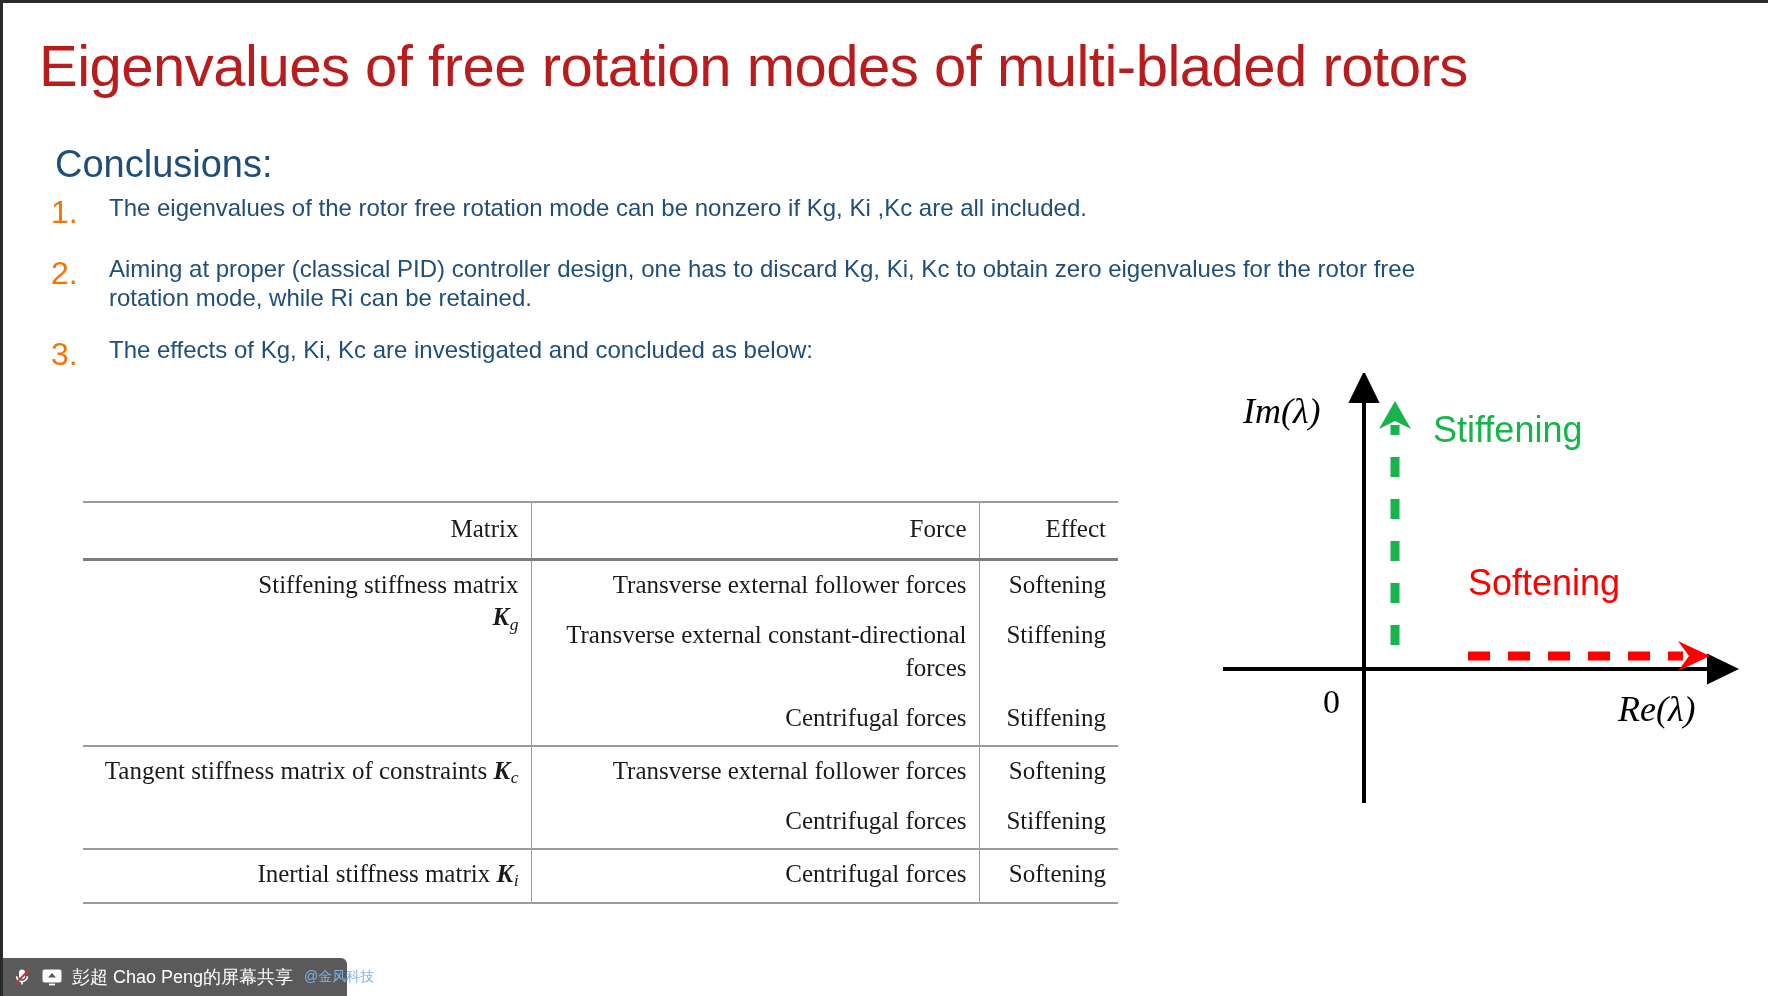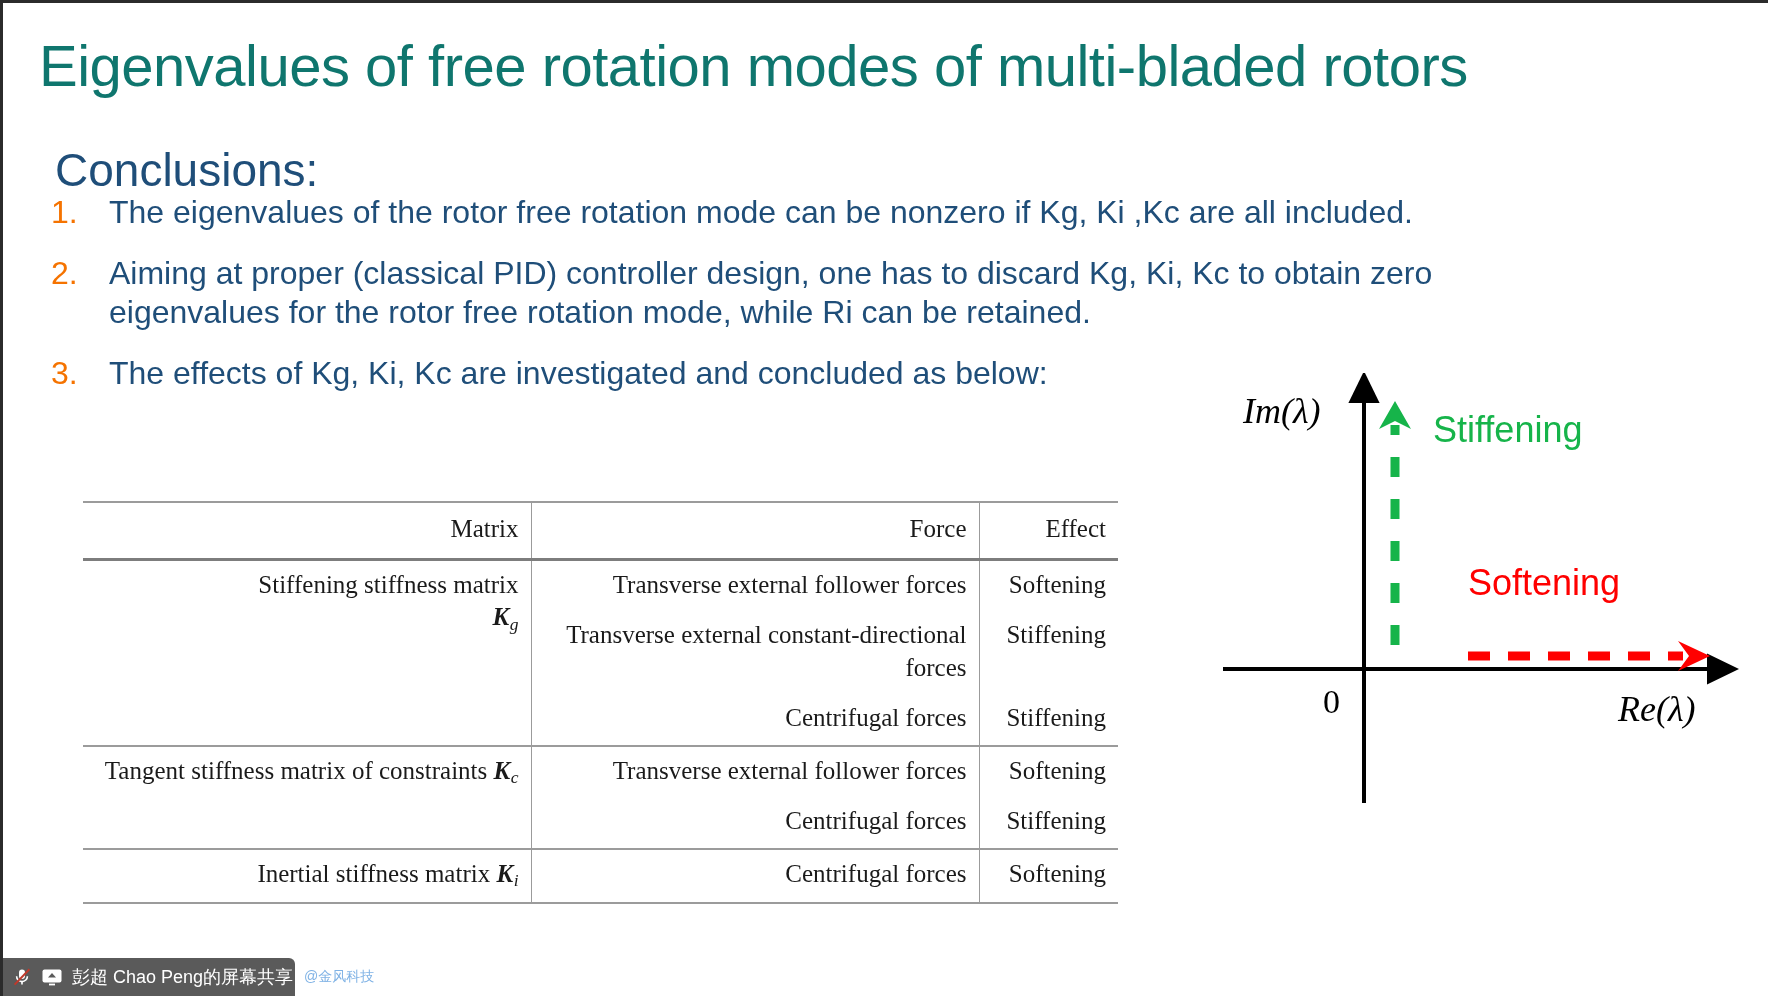--- a/index.html
+++ b/index.html
@@ -23,31 +23,31 @@
     overflow: hidden;
   }
 
   
   .title {
     position: absolute;
     left: 36px; top: 32px;
     width: 1700px;
     font-size: 58px;
     line-height: 1.08;
-    color: #0f766e;
+    color: #b91c1c;
     font-family: "Liberation Sans", sans-serif;
     letter-spacing: -0.5px;
     white-space: nowrap;
   }
 
   
   .conclusions-heading {
     position: absolute;
     left: 52px; top: 140px;
-    font-size: 46px;
+    font-size: 38px;
     color: #1f4e79;
     font-family: "Liberation Sans", sans-serif;
   }
 
   
   .list {
     position: absolute;
     left: 48px; top: 190px;
     width: 1420px;
   }
@@ -60,21 +60,21 @@
     width: 58px;
     flex: 0 0 58px;
     color: #f57300;
     font-size: 32px;
     line-height: 1.22;
     font-family: "Liberation Sans", sans-serif;
   }
   .list-text {
     flex: 1 1 auto;
     color: #1f4e79;
-    font-size: 32px;
+    font-size: 24px;
     line-height: 1.22;
     font-family: "Liberation Sans", sans-serif;
   }
 
   
   .matrix-table-wrap {
     position: absolute;
     left: 80px; top: 498px;
     width: 1035px;
   }
@@ -127,21 +127,21 @@
     left: 1220px; top: 370px;
     width: 540px; height: 430px;
   }
   .diagram svg { display: block; }
 
   
   .bottom-bar {
     position: absolute;
     left: 0; bottom: 0;
     height: 38px;
-    width: 292px;
+    width: 344px;
     background: #5a5a5a;
     border-top-right-radius: 6px;
     display: flex;
     align-items: center;
     padding-left: 9px;
     box-sizing: border-box;
     gap: 9px;
   }
   .bar-label {
     color: #ffffff;

